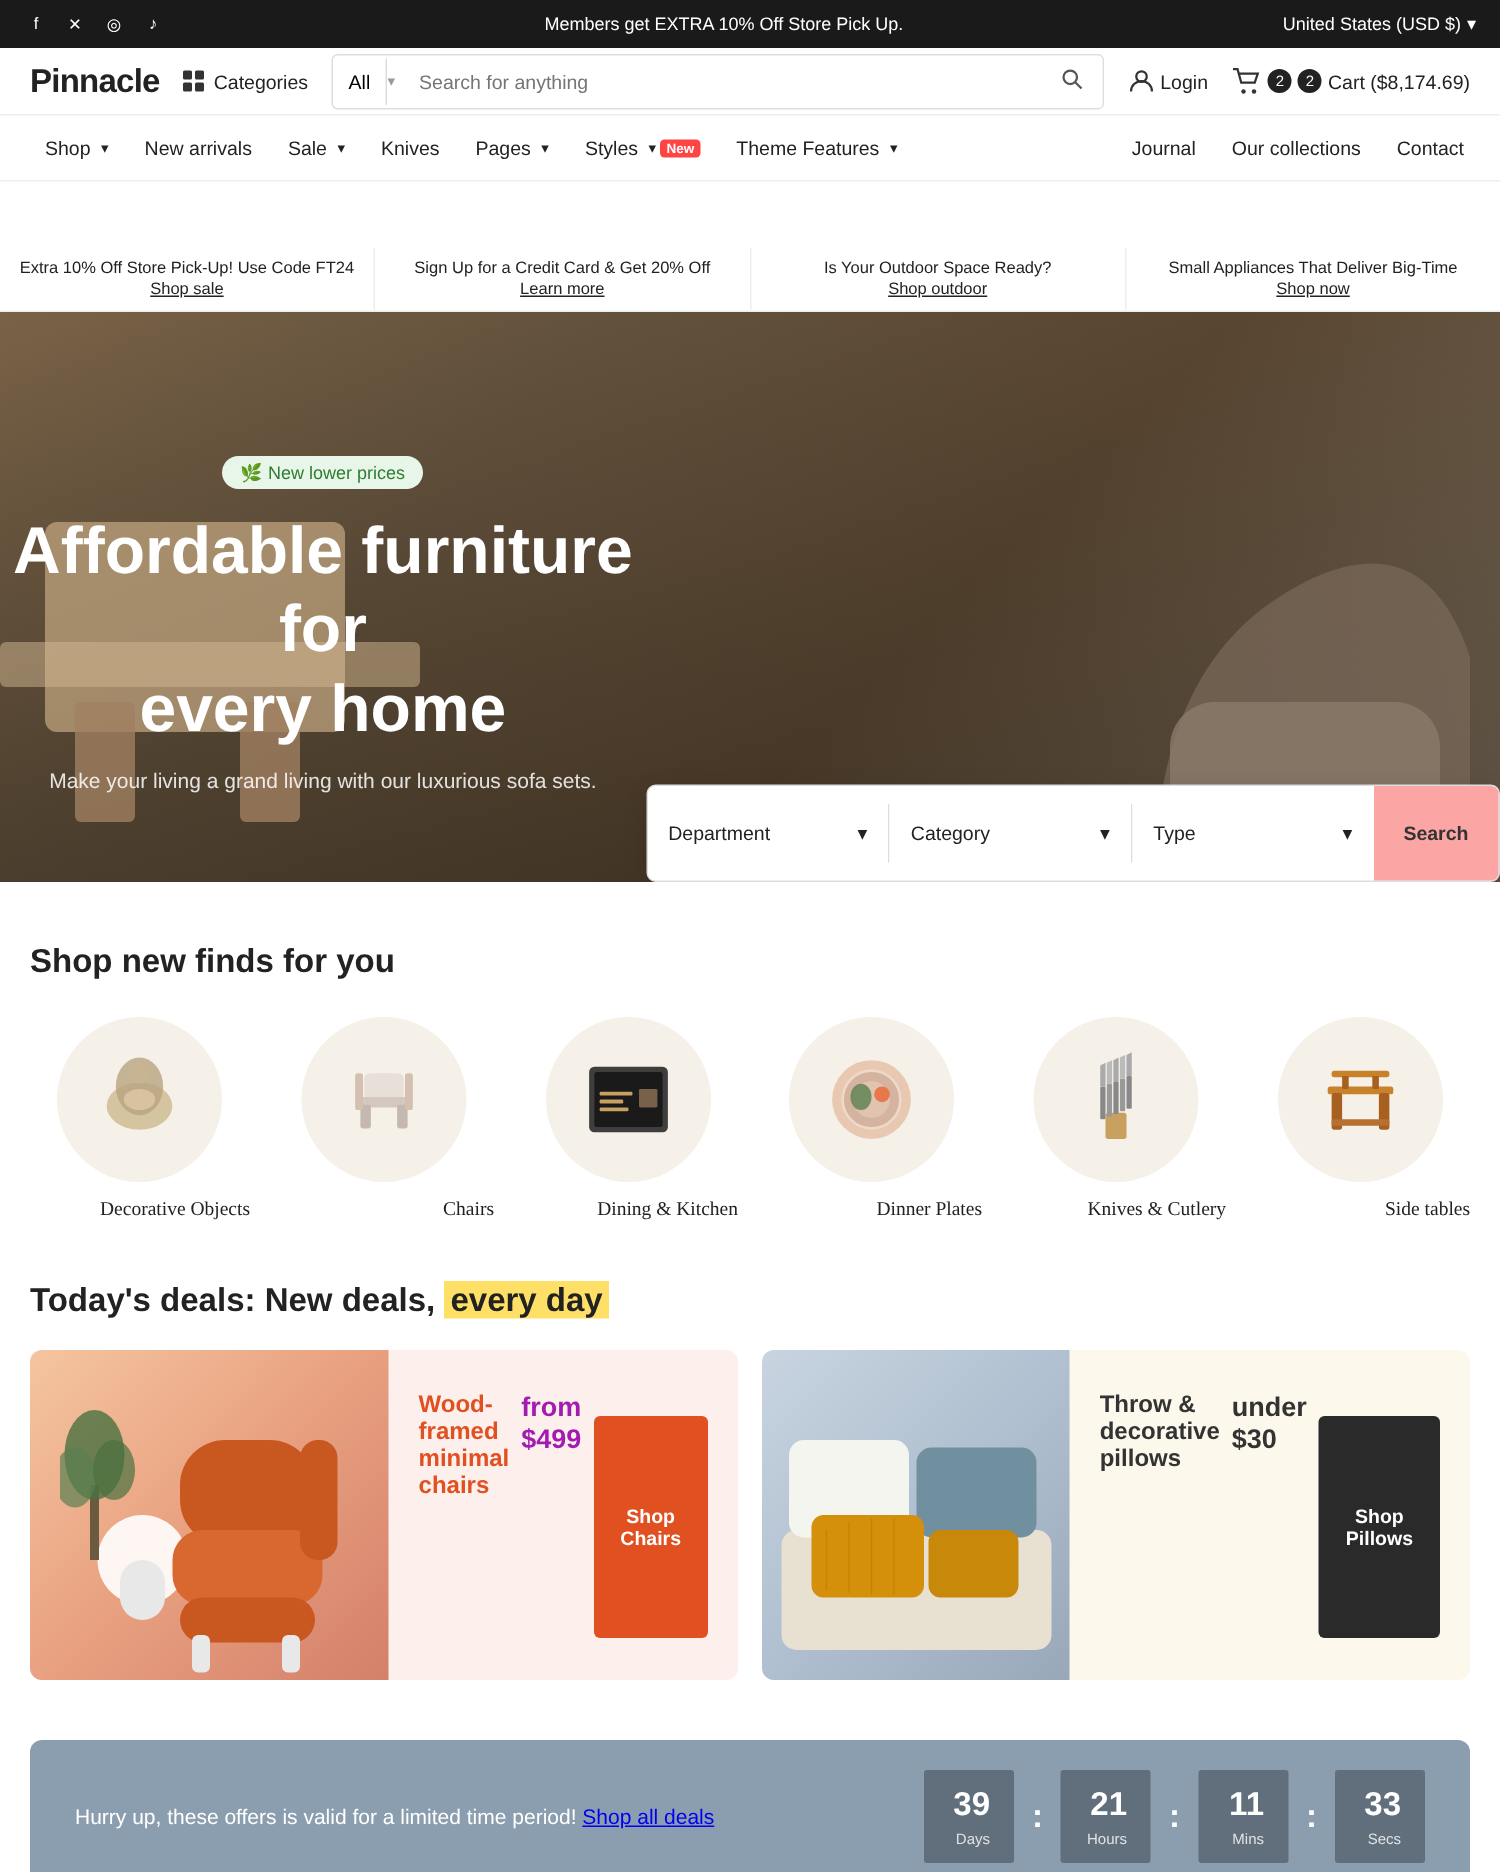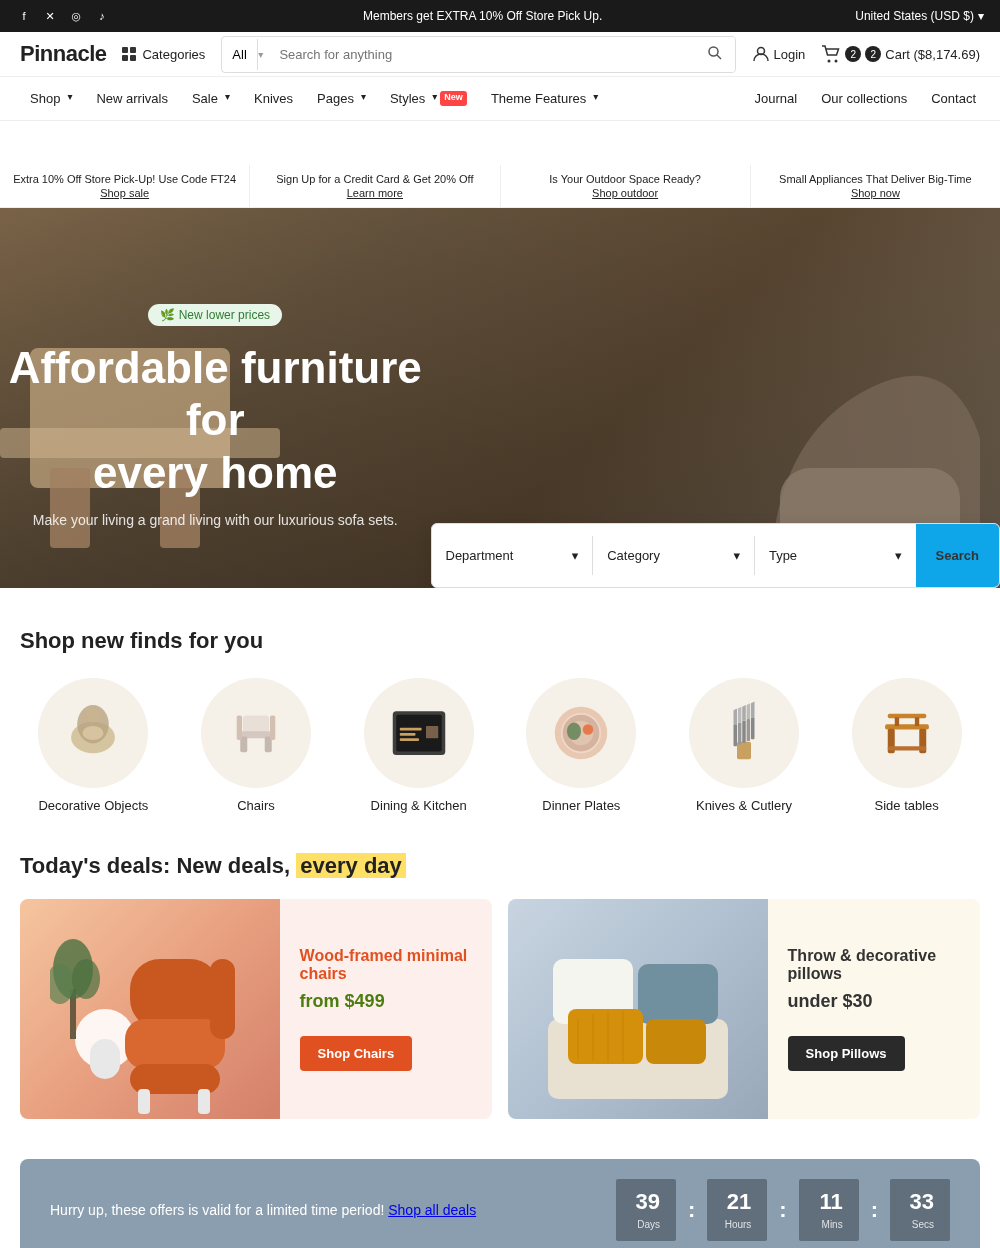--- a/index.html
+++ b/index.html
@@ -23,21 +23,21 @@
     .search-input { flex: 1; border: none; padding: 8px 12px; font-size: 13px; outline: none; }
     .search-btn-icon { padding: 8px 12px; cursor: pointer; background: #fff; border: none; }
     .header-right { display: flex; align-items: center; gap: 16px; }
     .login-btn { display: flex; align-items: center; gap: 4px; font-size: 13px; cursor: pointer; }
     .cart-btn { display: flex; align-items: center; gap: 4px; font-size: 13px; cursor: pointer; }
     .cart-badge { background: #222; color: #fff; border-radius: 50%; width: 16px; height: 16px; font-size: 10px; display: inline-flex; align-items: center; justify-content: center; }
 
     
     .nav { display: flex; align-items: center; padding: 0 20px; border-bottom: 1px solid #eee; height: 44px; gap: 4px; }
     .nav-left { display: flex; align-items: center; gap: 4px; flex: 1; }
-    .nav-item { padding: 6px 10px; font-size: 13px; cursor: pointer; display: flex; gap: 3px; white-space: nowrap; }
+    .nav-item { padding: 6px 10px; font-size: 13px; cursor: pointer; display: flex; align-items: center; gap: 3px; white-space: nowrap; }
     .new-badge { background: #ff4444; color: #fff; font-size: 9px; padding: 1px 4px; border-radius: 3px; font-weight: 700; }
     .nav-right { display: flex; gap: 16px; }
     .nav-right-item { font-size: 13px; cursor: pointer; padding: 6px 4px; }
 
     
     .promo-banner { display: flex; border-bottom: 1px solid #eee; }
     .promo-item { flex: 1; text-align: center; padding: 8px 12px; font-size: 11px; border-right: 1px solid #eee; margin-top: 44px; }
     .promo-item:last-child { border-right: none; }
     .promo-item a { color: #222; font-size: 11px; text-decoration: underline; display: block; margin-top: 2px; }
 
@@ -45,46 +45,46 @@
     .hero { position: relative; height: 380px; background: linear-gradient(135deg, #8B7355 0%, #6B5B45 30%, #5C4A35 60%, #8B8070 100%); overflow: hidden; display: flex; align-items: flex-end; justify-content: center; }
     .hero-bg { position: absolute; inset: 0; background: linear-gradient(to bottom, rgba(80,60,40,0.3) 0%, rgba(40,30,20,0.5) 100%); }
     .hero-content { position: relative; text-align: center; z-index: 2; padding-bottom: 60px; }
     .hero-badge { background: #e8f5e9; color: #2e7d32; font-size: 12px; padding: 4px 12px; border-radius: 20px; display: inline-flex; align-items: center; gap: 4px; margin-bottom: 16px; }
     .hero-title { font-size: 44px; font-weight: 700; color: #fff; line-height: 1.2; margin-bottom: 12px; }
     .hero-subtitle { font-size: 14px; color: rgba(255,255,255,0.85); }
 
     
     .search-filter { background: #fff; border: 1px solid #ddd; border-radius: 6px; display: flex; align-items: center; gap: 0; padding: 0; margin: -26px auto 0; width: 640px; position: relative; z-index: 10; box-shadow: 0 4px 16px rgba(0,0,0,0.1); }
     .filter-select { flex: 1; border: none; border-right: 1px solid #ddd; padding: 12px 14px; font-size: 13px; outline: none; cursor: pointer; background: #fff; display: flex; align-items: center; justify-content: space-between; }
-    .filter-search-btn { background: #0ea5e9; border: none; padding: 24px 20px; font-size: 13px; font-weight: 600; cursor: pointer; border-radius: 0 5px 5px 0; color: #333; }
+    .filter-search-btn { background: #fca5a5; border: none; padding: 24px 20px; font-size: 13px; font-weight: 600; cursor: pointer; border-radius: 0 5px 5px 0; color: #333; }
 
     
     .section { padding: 40px 20px; }
     .section-title { font-size: 22px; font-weight: 700; margin-bottom: 24px; }
 
     
     .category-grid { display: flex; gap: 16px; justify-content: space-between; }
-    .category-item { text-align: center; flex: 1; cursor: pointer; }
+    .category-item { text-align: right; flex: 1; cursor: pointer; font-family: Liberation Serif, serif; }
     .category-img { width: 110px; height: 110px; border-radius: 50%; background: #f5f0e8; margin: 0 auto 10px; display: flex; align-items: center; justify-content: center; overflow: hidden; font-size: 40px; }
     .category-label { font-size: 13px; font-weight: 500; }
 
     
     .deals-section { padding: 0 20px 40px; }
     .deals-title { font-size: 22px; font-weight: 700; margin-bottom: 20px; }
     .deals-title em { font-style: normal; background: #FFE066; padding: 0 4px; }
     .deals-grid { display: flex; gap: 16px; }
     .deal-card { flex: 1; border-radius: 8px; overflow: hidden; display: flex; position: relative; min-height: 220px; }
     .deal-card-chairs { background: #fdf0ec; }
     .deal-card-pillows { background: #fdf8ec; }
     .deal-img { width: 55%; background: #ddd; position: relative; overflow: hidden; }
     .deal-img-chairs { background: linear-gradient(135deg, #f5c5a0 0%, #e8a080 50%, #d4806a 100%); display: flex; align-items: flex-end; justify-content: center; }
     .deal-img-pillows { background: linear-gradient(135deg, #c8d4e0 0%, #b0c0d0 50%, #98a8b8 100%); display: flex; align-items: center; justify-content: center; }
-    .deal-info { flex: 1; padding: 28px 20px; display: flex; flex-direction: column; justify-content: center; gap: 8px; border-radius: 16px; }
+    .deal-info { flex: 1; padding: 28px 20px; display: flex; justify-content: center; gap: 8px; border-radius: 16px; }
     .deal-name { font-size: 16px; font-weight: 600; color: #e05020; }
-    .deal-price { font-size: 18px; font-weight: 700; color: #4d7c0f; }
+    .deal-price { font-size: 18px; font-weight: 700; color: #a21caf; }
     .deal-price-dark { font-size: 18px; font-weight: 700; color: #333; }
     .deal-name-dark { font-size: 16px; font-weight: 600; color: #333; }
     .deal-btn { margin-top: 16px; padding: 10px 18px; font-size: 13px; font-weight: 600; border: none; border-radius: 4px; cursor: pointer; display: inline-block; width: fit-content; }
     .deal-btn-red { background: #e05020; color: #fff; }
     .deal-btn-dark { background: #2a2a2a; color: #fff; }
 
     
     .countdown-bar { background: #8B9EB0; color: #fff; display: flex; align-items: center; justify-content: space-between; padding: 20px 30px; margin: 0 20px 40px; border-radius: 8px; }
     .countdown-timer { display: flex; gap: 12px; align-items: center; }
     .time-block { background: rgba(0,0,0,0.3); border-radius: 2px; padding: 10px 16px; text-align: right; min-width: 60px; }

